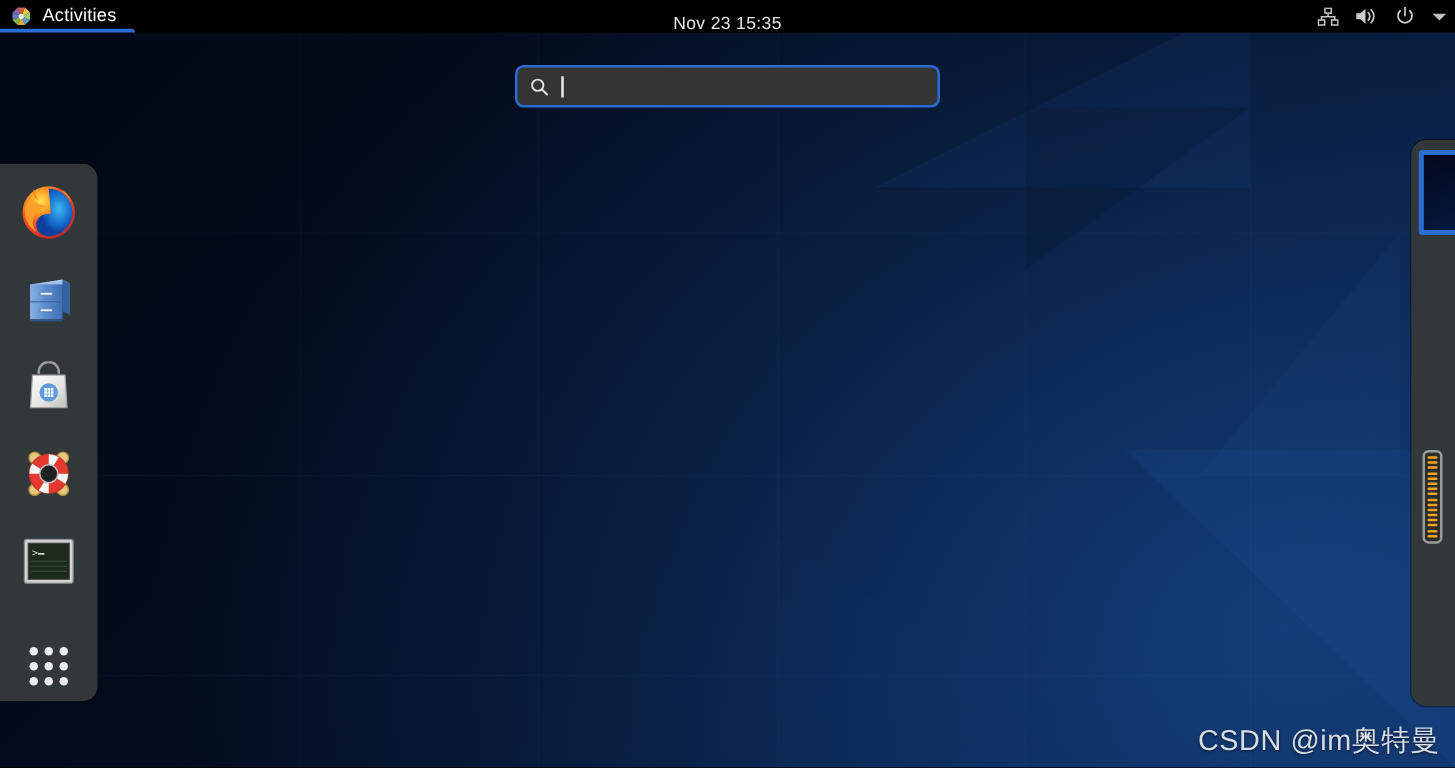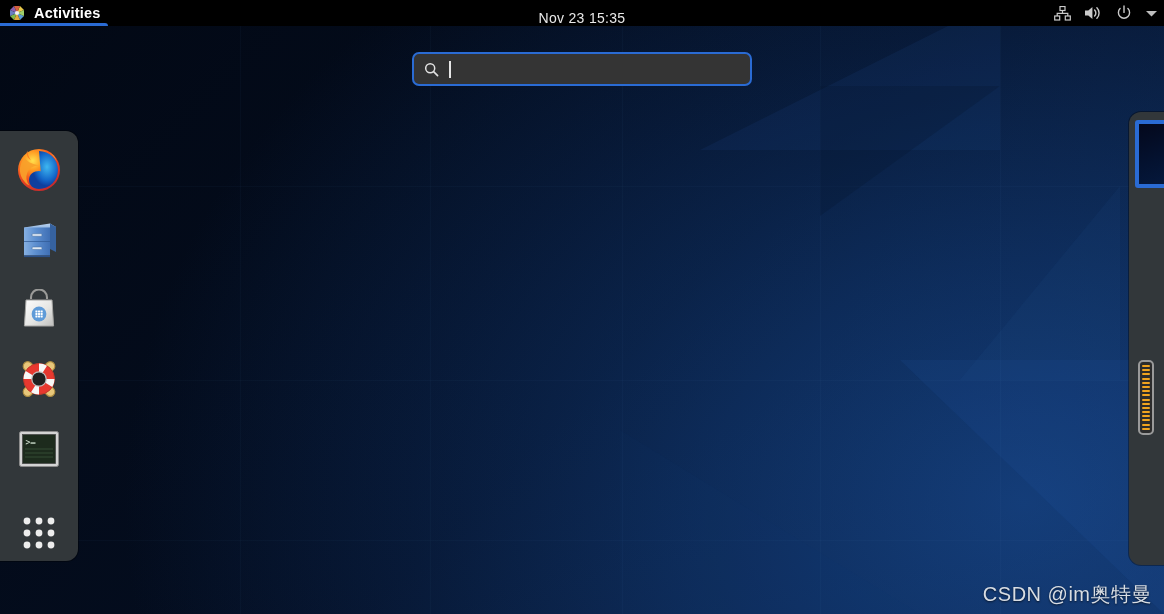--- a/index.html
+++ b/index.html
@@ -39,21 +39,20 @@
     position:absolute; left:0; top:0; width:1164px; height:26px;
     background:#000000;
     display:flex; align-items:center;
     z-index:40;
   }
   #activities-btn {
     display:flex; align-items:center; gap:8px;
     height:26px; padding:0 12px 0 8px;
     position:relative;
     cursor:pointer;
-    font-weight:bold;
   }
   #activities-label {
     color:#ffffff; font-size:14.5px; letter-spacing:0.2px;
   }
   #activities-underline {
     position:absolute; left:0; bottom:0;
     width:108px; height:3px;
     background:#2a6bd4;
     border-top-right-radius:3px;
     border-bottom-right-radius:0px;
@@ -148,21 +147,21 @@
     display:flex; flex-direction:column; justify-content:space-between;
     overflow:hidden;
   }
   #ws-window-strip .stripe {
     height:2px; background:#f0a31e; border-radius:1px;
   }
 
   
   #watermark {
     position:absolute; right:12px; bottom:6px;
-    color:#d8dde3; font-size:20px;
+    color:#d8dde3; font-size:23px;
     letter-spacing:0.5px;
     text-shadow:0 1px 2px rgba(0,0,0,0.6);
     z-index:20;
     user-select:none;
   }
 </style>
 </head>
 <body>
 
 <div id="screen">

